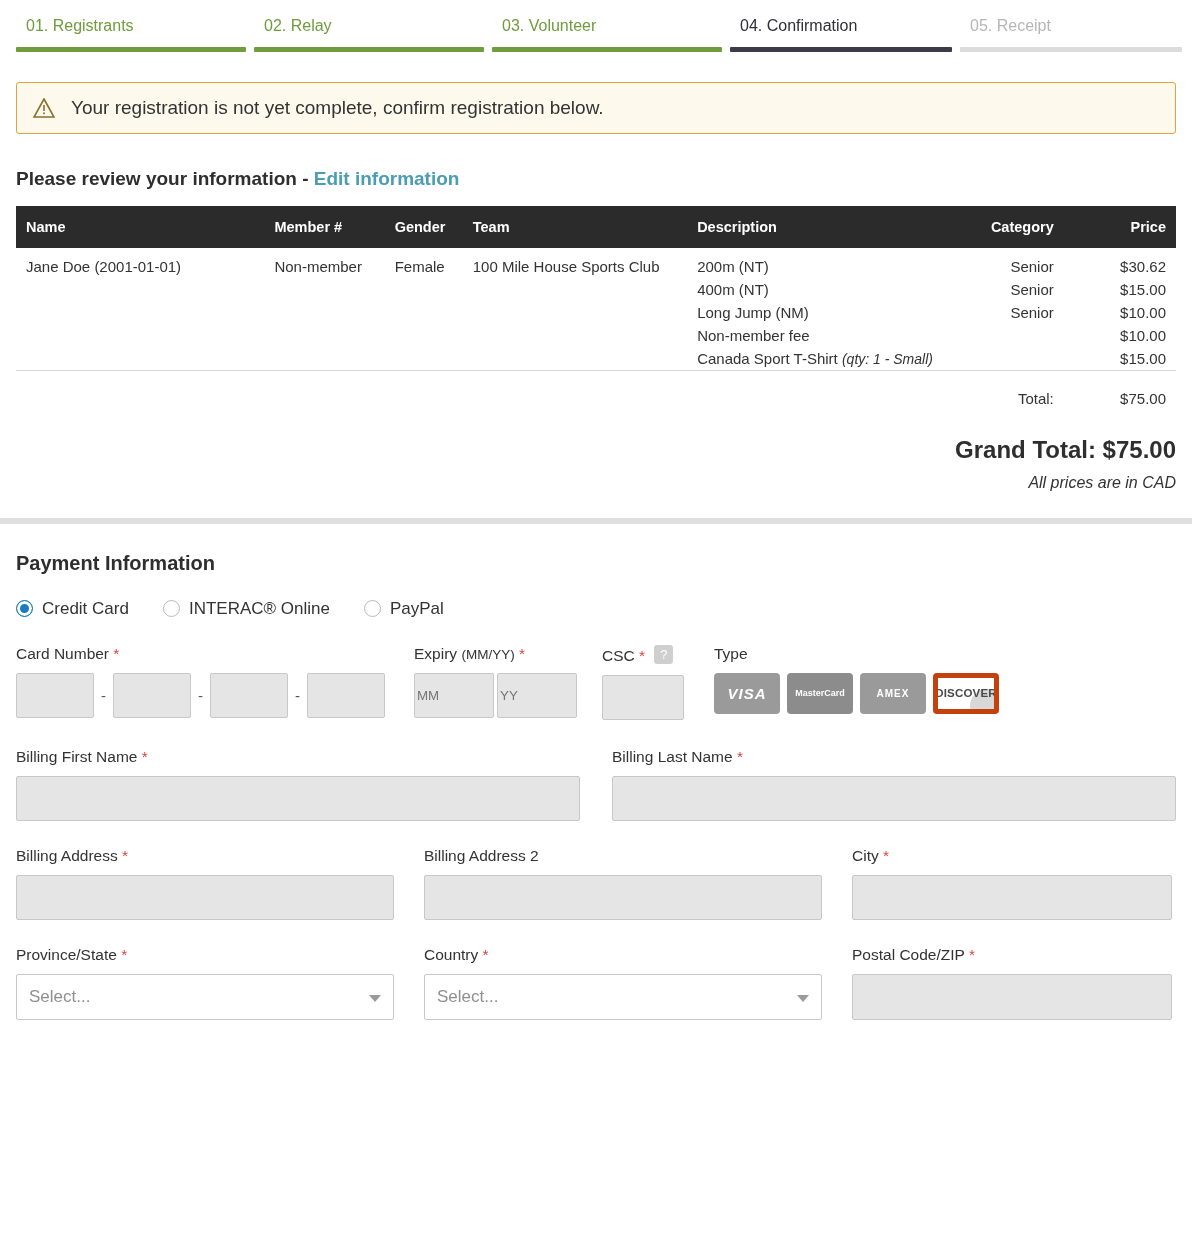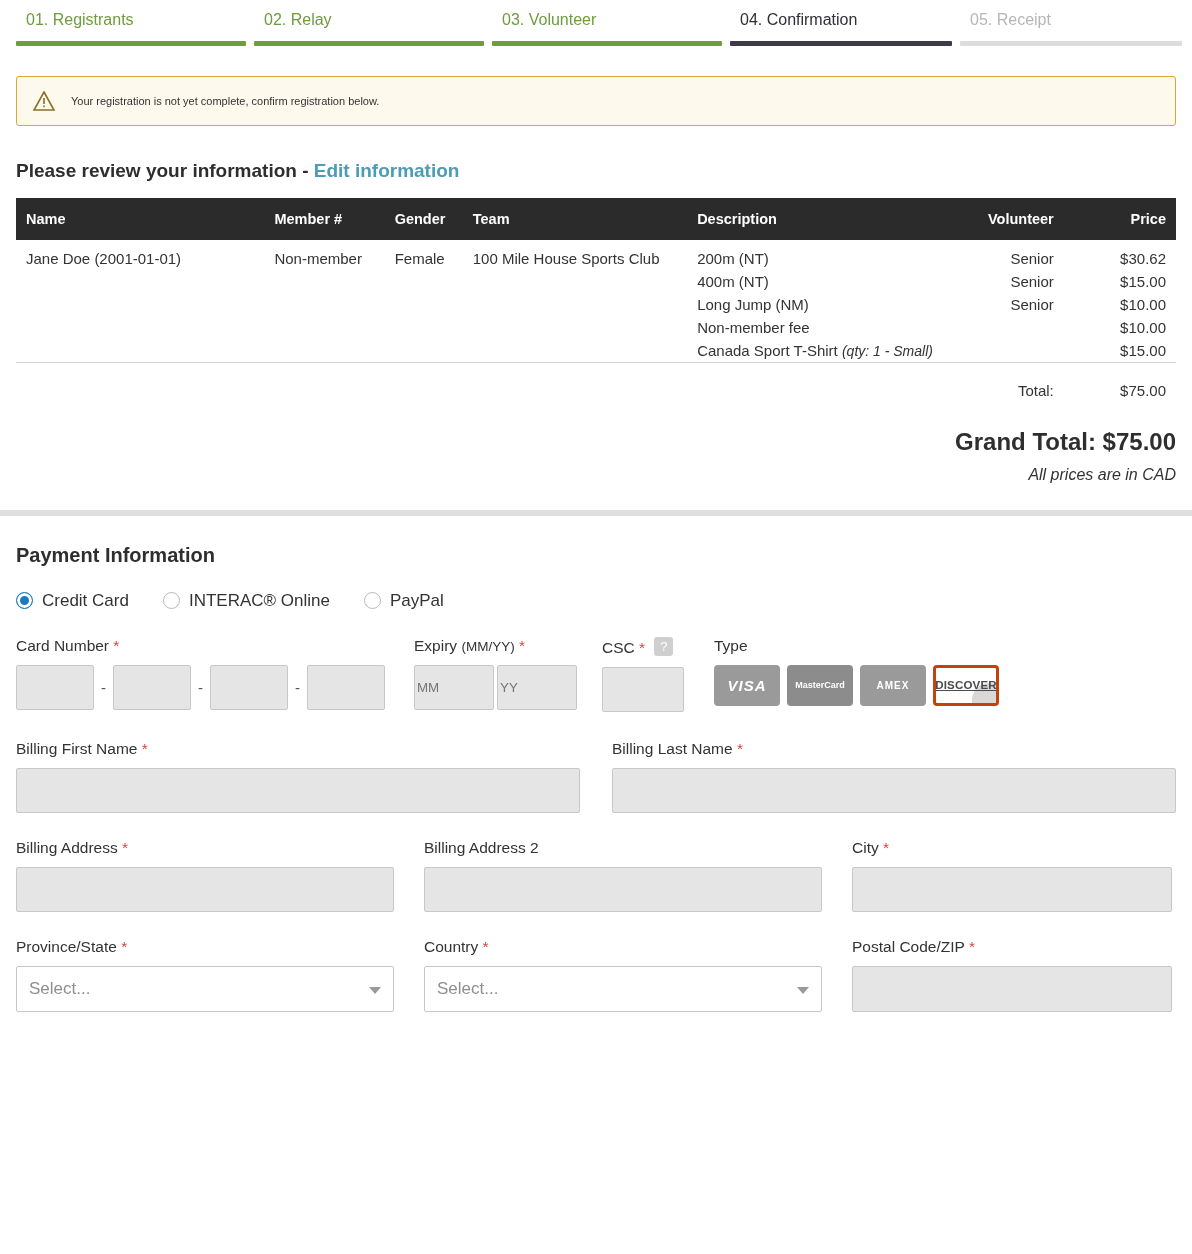--- a/index.html
+++ b/index.html
@@ -17,21 +17,21 @@
     overflow: hidden;
   }
   .page {
     width: 1192px;
     padding: 0 16px;
   }
 
   
   .steps {
     display: flex;
-    padding-top: 7px;
+    padding-top: 13px;
   }
   .step {
     flex: 0 0 auto;
     margin-right: 8px;
   }
   .step-label {
     font-size: 16px;
     padding: 4px 10px 12px 10px;
     white-space: nowrap;
   }
@@ -63,21 +63,21 @@
   }
   .alert .warn-icon {
     width: 22px;
     height: 20px;
     margin-right: 16px;
     flex: 0 0 auto;
     position: relative;
   }
   .alert .warn-icon svg { display: block; }
   .alert-text {
-    font-size: 11px;
+    font-size: 19px;
     color: #333;
   }
 
   
   .review-head {
     margin-top: 34px;
     font-size: 19px;
     font-weight: bold;
     color: #2e2e2e;
   }
@@ -229,28 +229,27 @@
     font-weight: bold;
     font-style: italic;
     font-size: 15px;
     letter-spacing: 1px;
   }
   .cardimg.visa { background: #9a9a9a; }
   .cardimg.mc { background: #8c8c8c; font-style: normal; font-size: 9px; letter-spacing: 0; }
   .cardimg.amex { background: #9a9a9a; font-style: normal; font-size: 10px; letter-spacing: 1px; }
   .cardimg.disc {
     background: #ffffff;
-    border: 3px solid #c2410c;
+    border: 5px solid #c2410c;
     color: #4a4a4a;
     font-style: normal;
     font-size: 11.5px;
     letter-spacing: 0.2px;
     position: relative;
     overflow: hidden;
-    text-decoration: underline;
   }
   .cardimg.disc .ball {
     position: absolute;
     right: -10px; bottom: -14px;
     width: 34px; height: 34px;
     border-radius: 50%;
     background: #d8d8d8;
   }
   .cardimg.disc span { position: relative; z-index: 2; }
 
@@ -340,21 +339,21 @@
   </div>
 
   <table class="reg">
     <thead>
       <tr>
         <th style="width:248px">Name</th>
         <th style="width:120px">Member #</th>
         <th style="width:78px">Gender</th>
         <th style="width:224px">Team</th>
         <th style="width:268px">Description</th>
-        <th class="right" style="width:108px">Volunteer</th>
+        <th class="right" style="width:108px">Category</th>
         <th class="right" style="width:112px">Price</th>
       </tr>
     </thead>
     <tbody>
       <tr class="first">
         <td>Jane Doe (2001-01-01)</td>
         <td>Non-member</td>
         <td>Female</td>
         <td>100 Mile House Sports Club</td>
         <td>200m (NT)</td>

